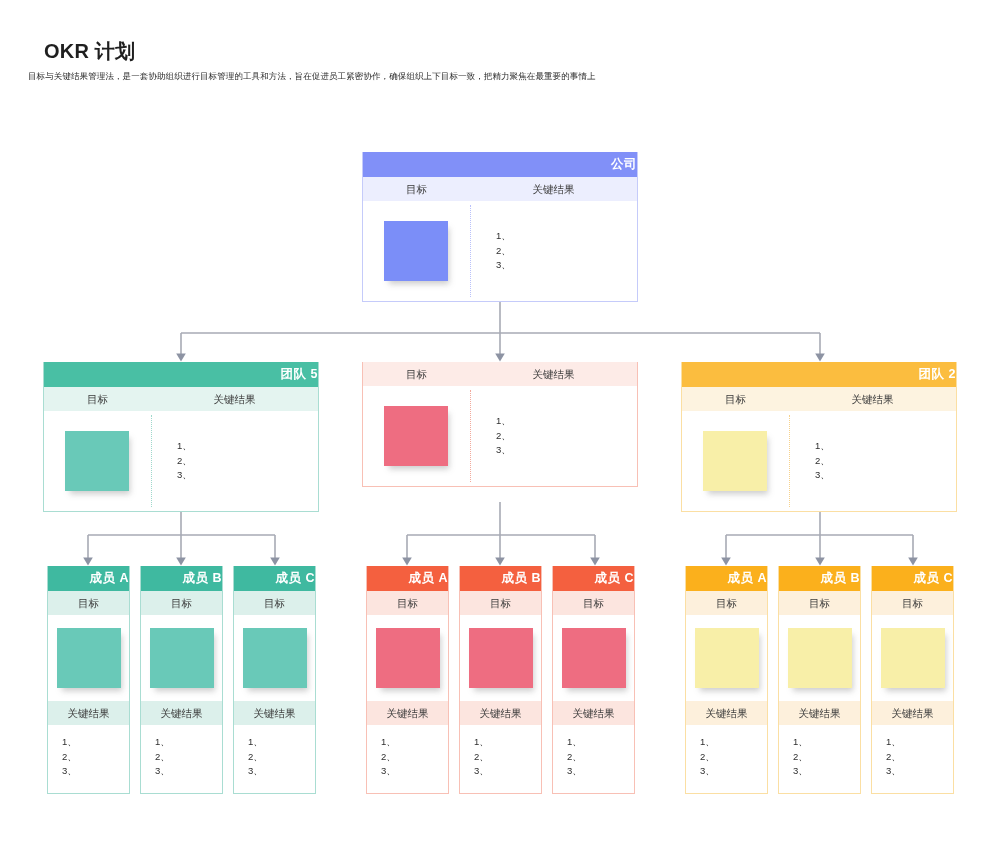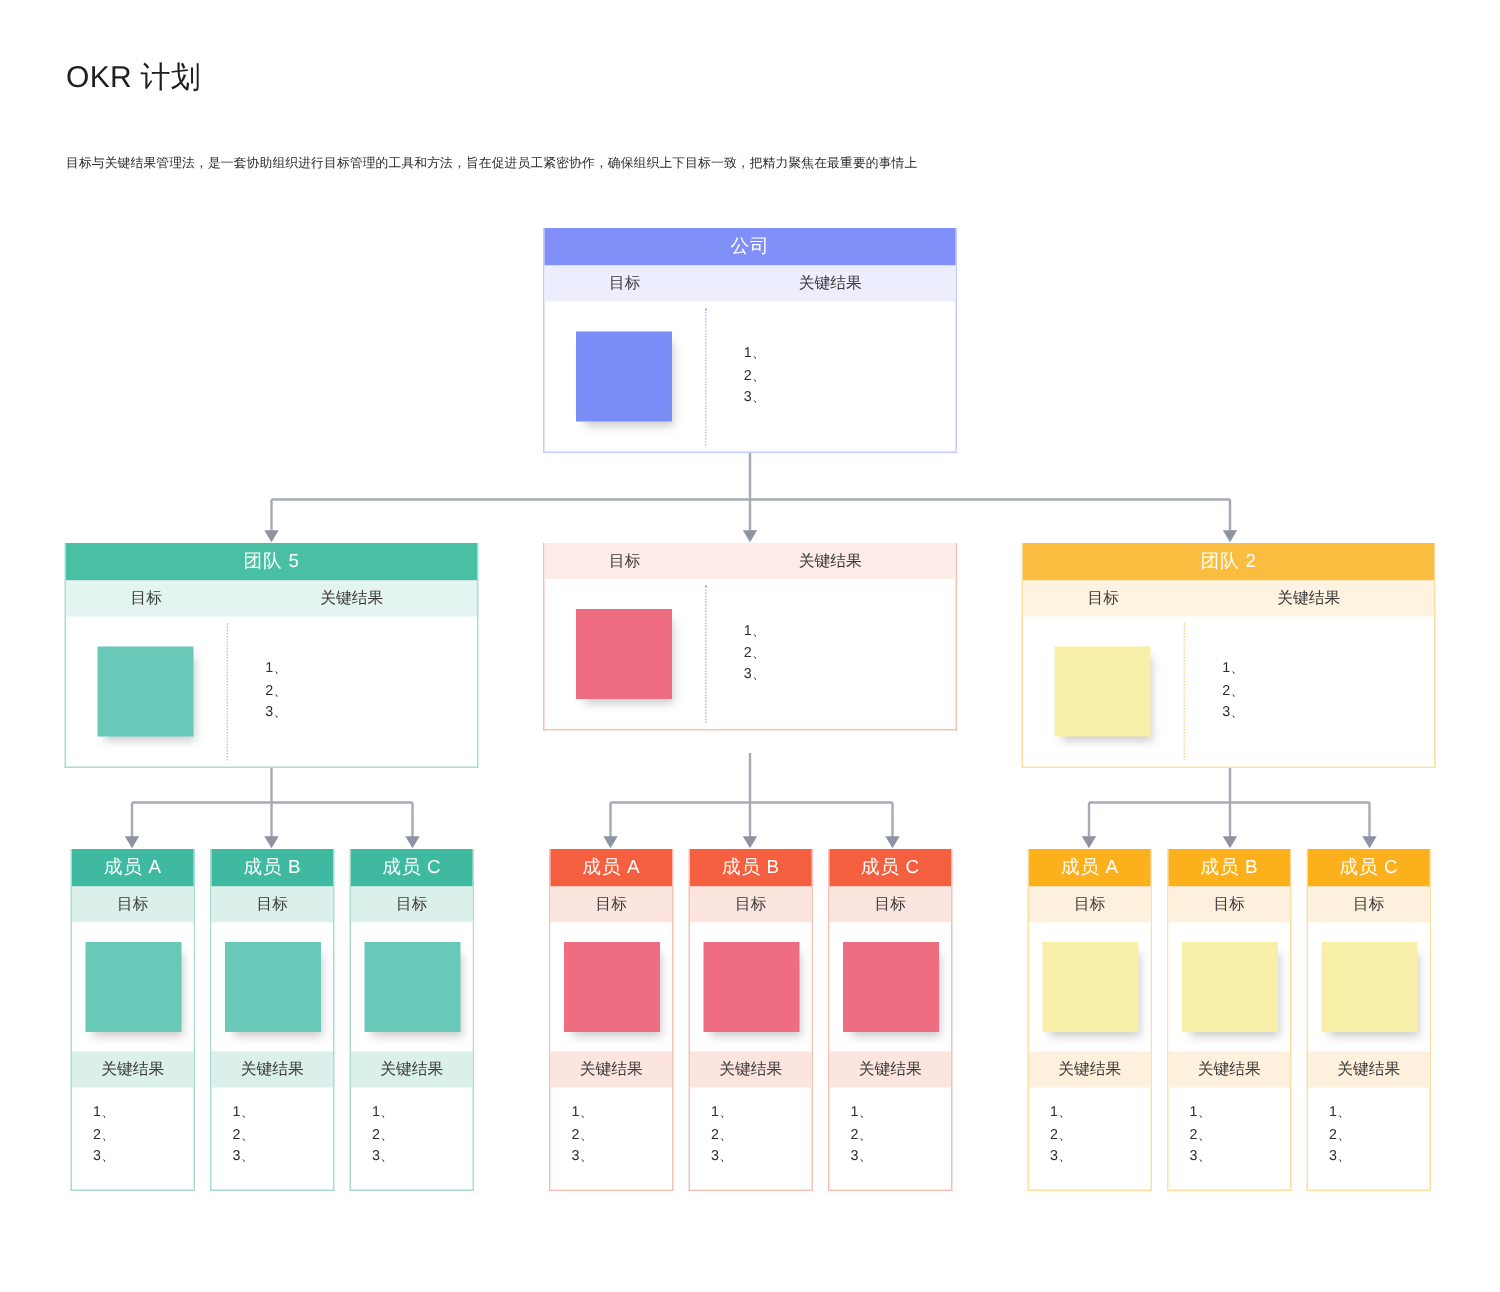--- a/index.html
+++ b/index.html
@@ -7,44 +7,43 @@
     width: 1000px; height: 861px;
     background: #ffffff;
     font-family: "Liberation Sans", "DejaVu Sans", sans-serif;
     overflow: hidden;
   }
   .page { position: relative; width: 1000px; height: 861px; }
 
   
   .doc-title {
     position: absolute; left: 44px; top: 38px;
-    font-size: 20px; font-weight: normal; color: #1f1f1f;
+    font-size: 20px; font-weight: bold; color: #1f1f1f;
     letter-spacing: 0.2px;
   }
   .doc-subtitle {
-    position: absolute; left: 44px; top: 71px;
+    position: absolute; left: 28px; top: 71px;
     font-size: 8.5px; color: #2b2b2b; white-space: nowrap;
     letter-spacing: 0.1px;
-    margin-top: 32px;
   }
 
   
   .edges { position: absolute; left: 0; top: 0; width: 1000px; height: 861px;
            pointer-events: none; }
 
   
   .card {
     position: absolute;
     background: #ffffff;
     border: 1px solid #cfe9e2;
     border-top: none;
   }
   .card-header {
-    height: 25px; line-height: 25px; text-align: center;
-    font-size: 12.5px; font-weight: normal; color: #ffffff;
+    height: 25px; line-height: 25px; text-align: right;
+    font-size: 12.5px; font-weight: bold; color: #ffffff;
     letter-spacing: 0.5px;
   }
   .band {
     height: 24px; line-height: 24px; text-align: center;
     font-size: 10.5px; color: #3a3a3a;
   }
 
   
   .tc-body { position: relative; height: 100px; }
   .tc-divider {

